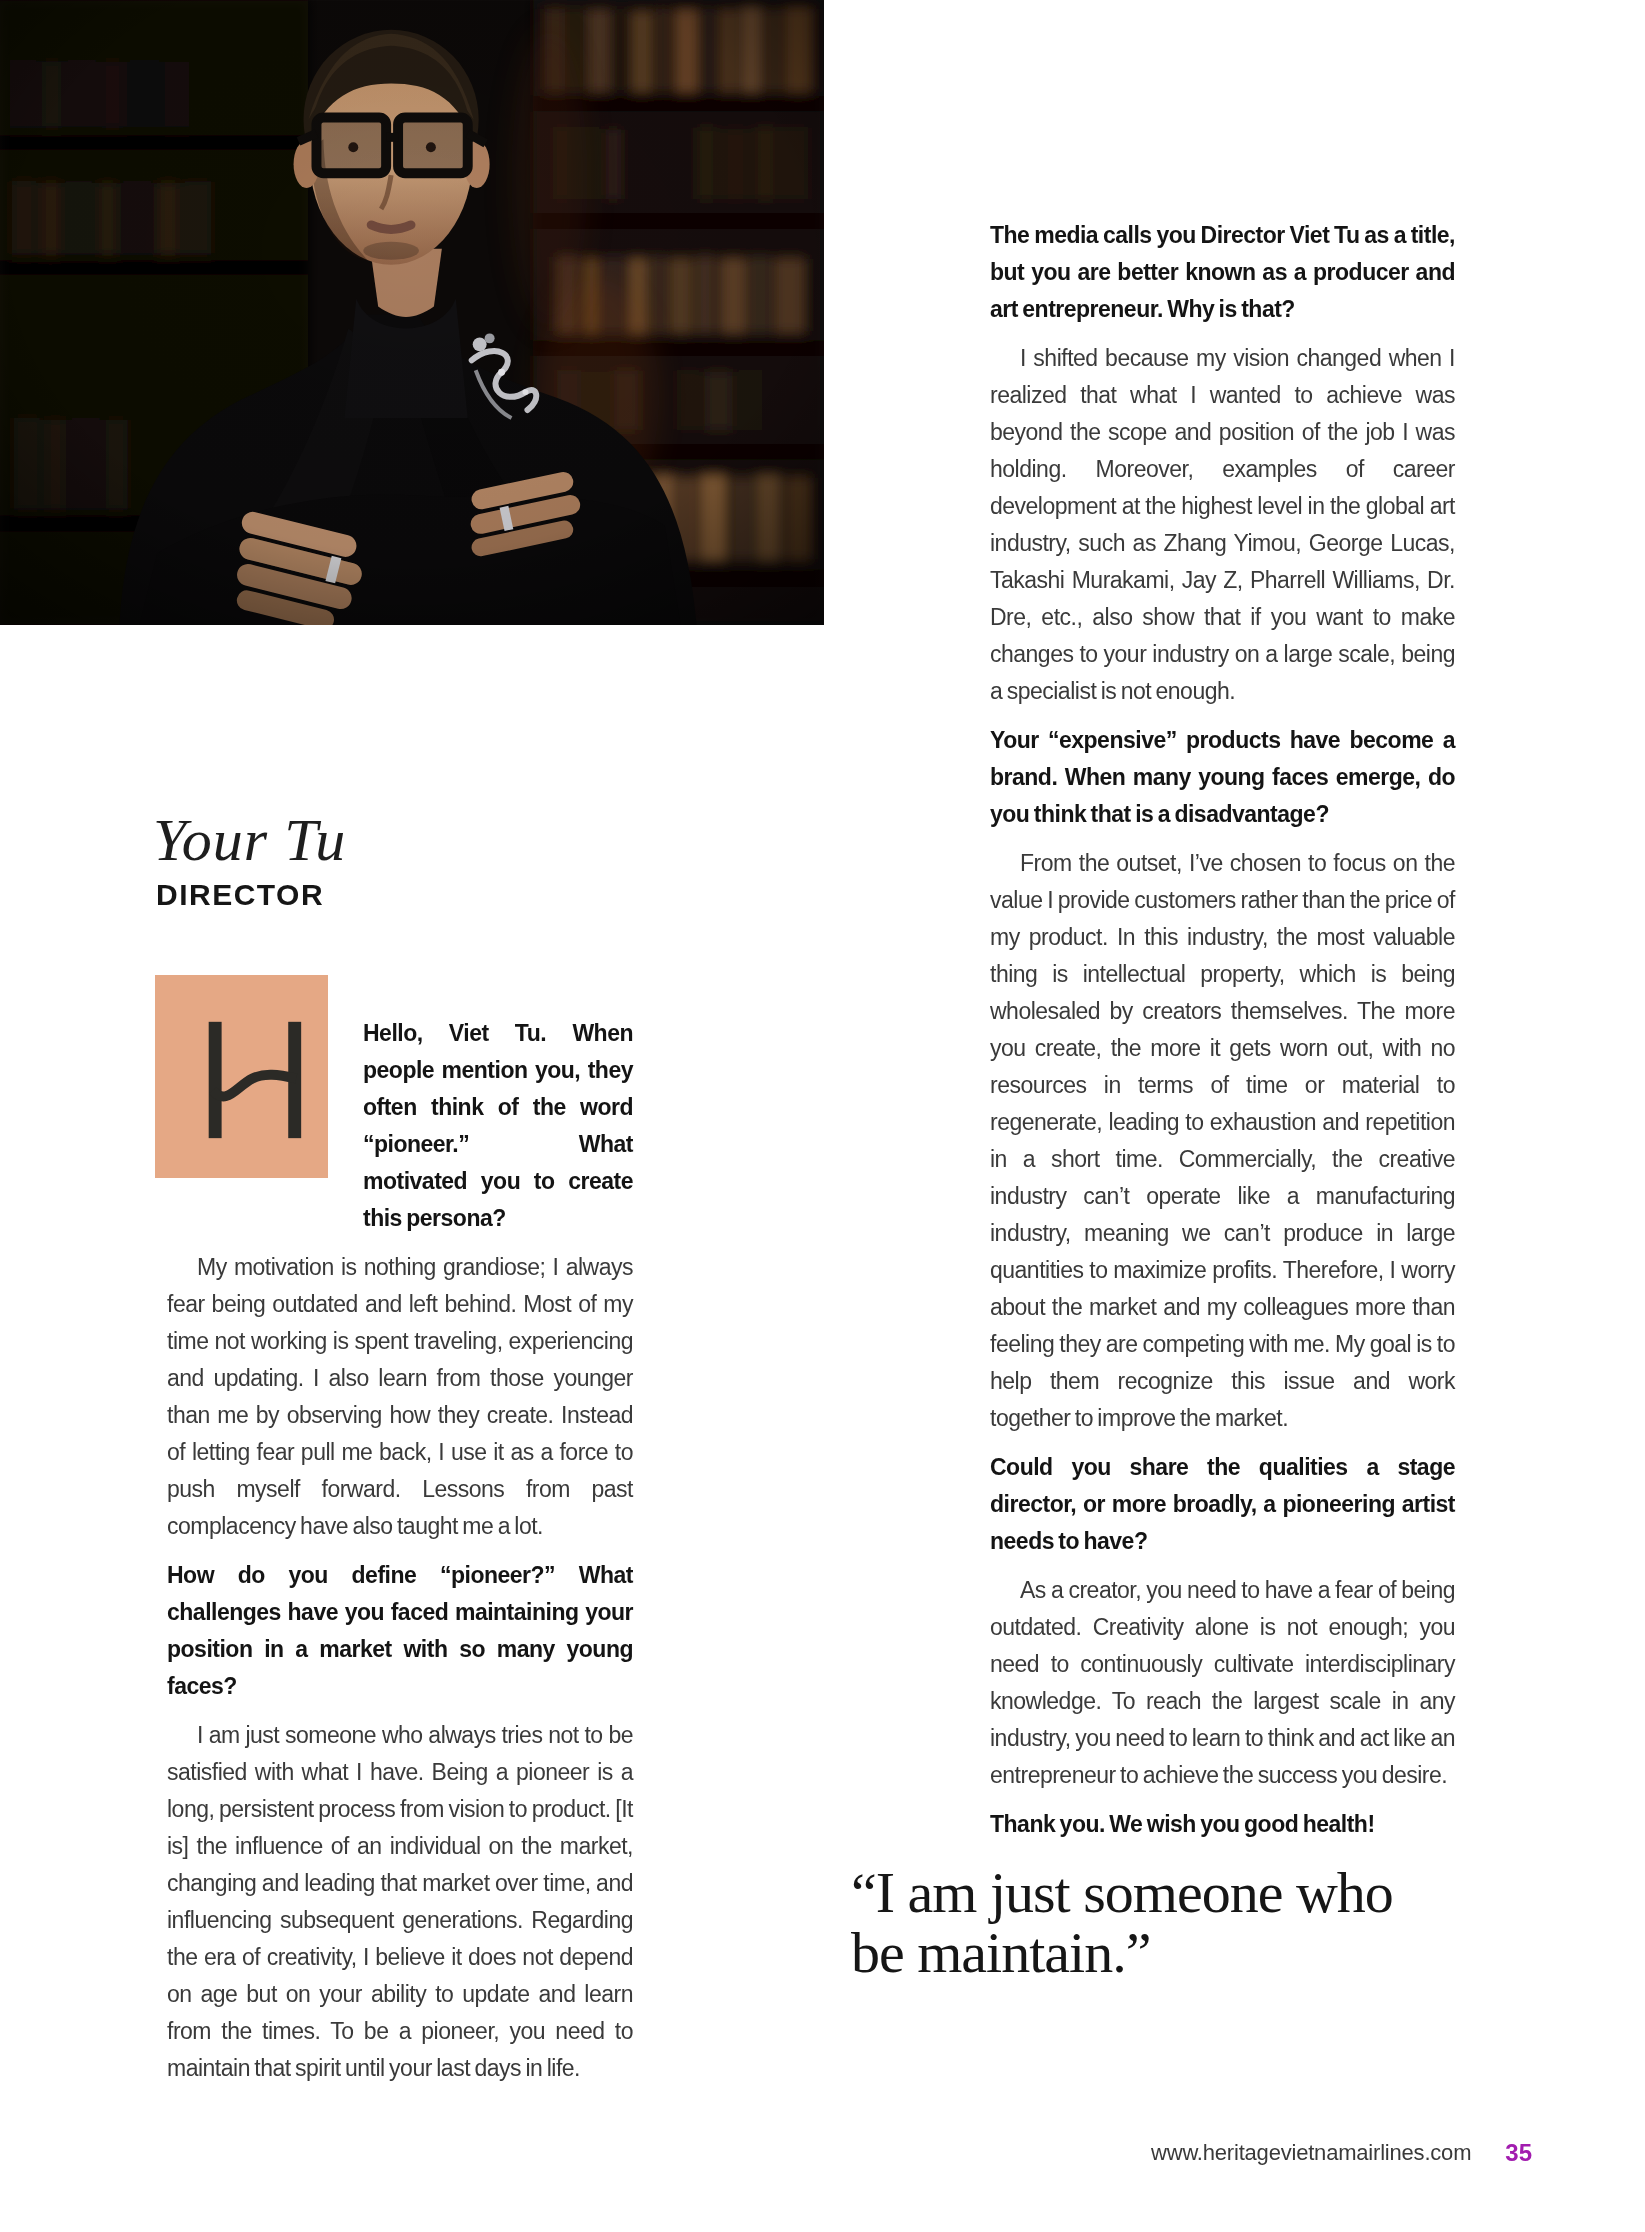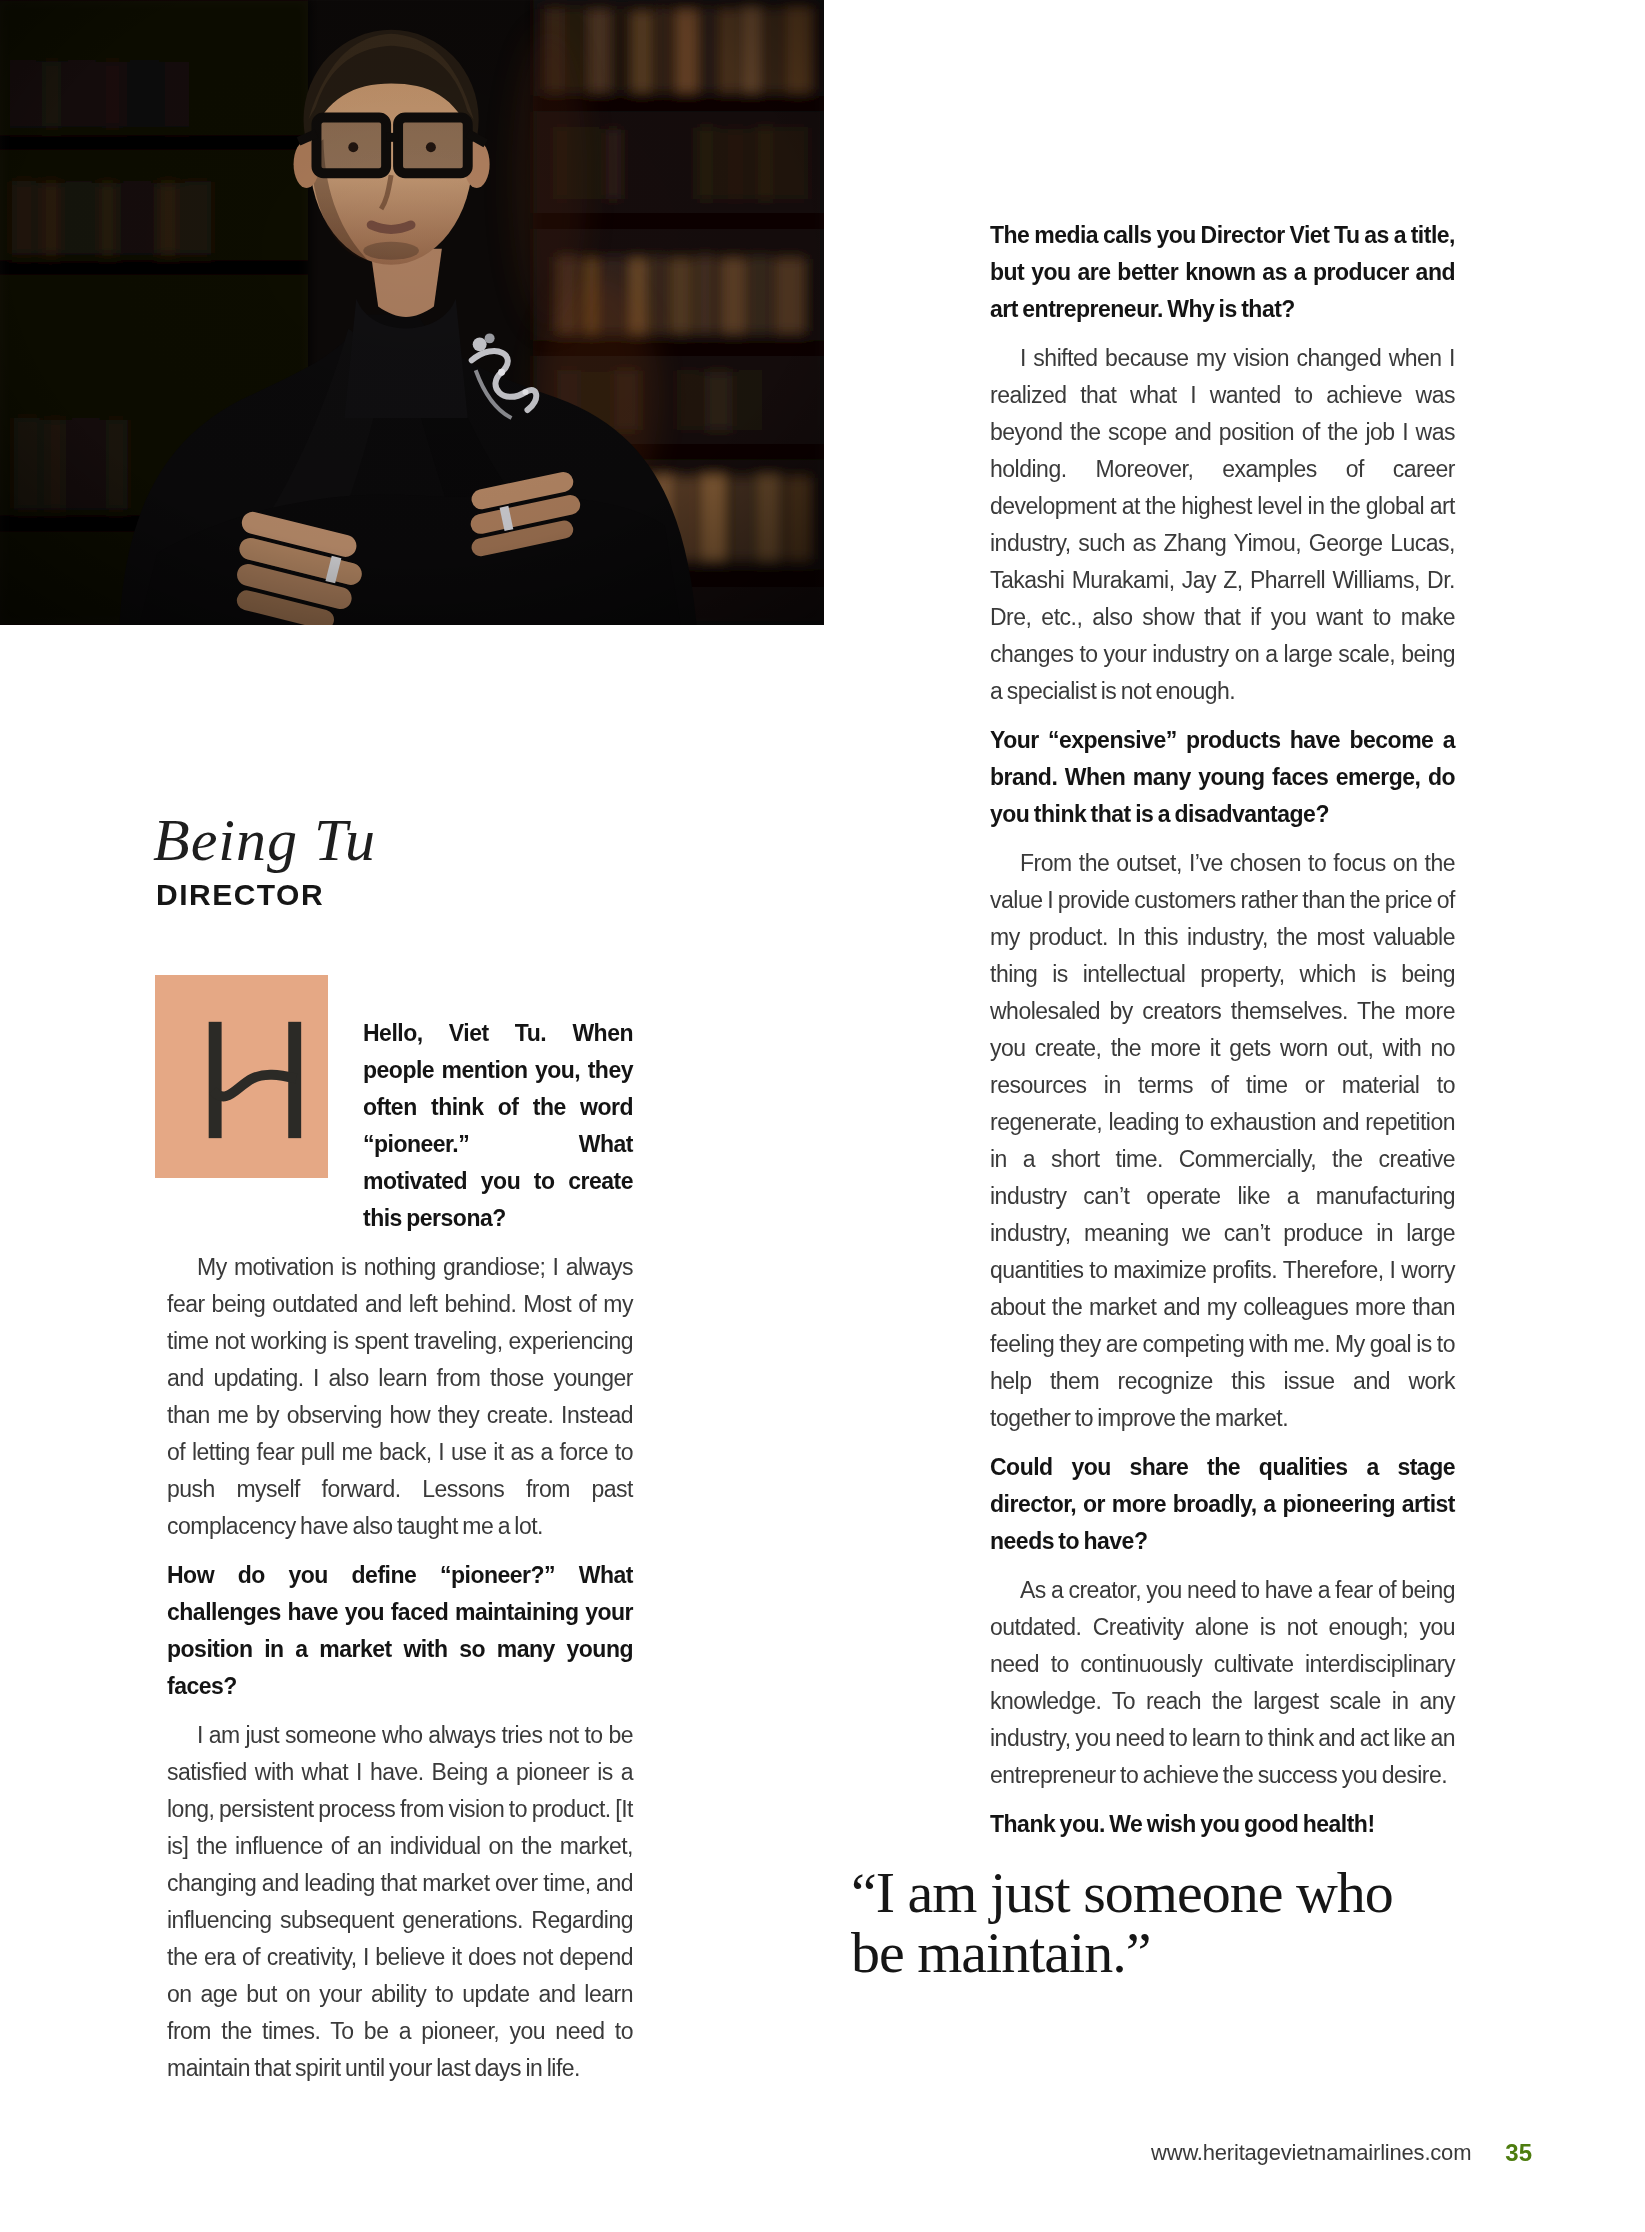--- a/index.html
+++ b/index.html
@@ -29,21 +29,21 @@
   .rightcol{position:absolute;left:978px;top:205px;width:489px;}
 
   .quote{position:absolute;left:851px;top:1863px;width:716px;
          font-family:"Liberation Serif","DejaVu Serif",serif;
          font-size:58px;line-height:60px;color:#161616;letter-spacing:-1px;}
   .quote div{white-space:nowrap;}
 
   .footer{position:absolute;left:978px;top:2139px;width:554px;display:flex;
           justify-content:flex-end;align-items:center;gap:34px;}
   .footer .url{font-size:22px;color:#3a3a3a;letter-spacing:-0.2px;}
-  .footer .pageno{font-size:24px;font-weight:bold;color:#4d7c0f;}
+  .footer .pageno{font-size:24px;font-weight:bold;color:#a21caf;}
 </style>
 </head>
 <body>
 
 <div class="page">
 
   <div class="photo">
     <svg width="824" height="625" viewBox="0 0 828 628">
       <defs>
         <linearGradient id="skin" x1="0" y1="0" x2="0" y2="1">
@@ -213,21 +213,21 @@
           <path d="M-10,4 C-2,26 10,44 26,52" stroke="#8E8F94" stroke-width="4" fill="none"></path>
           <circle cx="16" cy="6" r="3.5" fill="#ECECF0"></circle>
             <circle cx="40" cy="26" r="3" fill="#ECECF0"></circle>
         </g>
       </g>
 
       <rect width="828" height="628" fill="url(#vig)"></rect>
     </svg>
   </div>
 
-  <div class="name">Being Tu</div>
+  <div class="name">Your Tu</div>
   <div class="role">DIRECTOR</div>
 
   <div class="intro bodytext">
     <div class="dropcap-box">
       <svg width="173" height="203" viewBox="0 0 174 204">
         <rect x="54" y="47" width="13" height="117" fill="#2B2A26"></rect>
         <rect x="134" y="47" width="13" height="117" fill="#2B2A26"></rect>
         <path d="M58,116 C72,132 82,112 98,104 C110,98 124,100 142,104" stroke="#2B2A26" stroke-width="10" fill="none"></path>
       </svg>
     </div>

